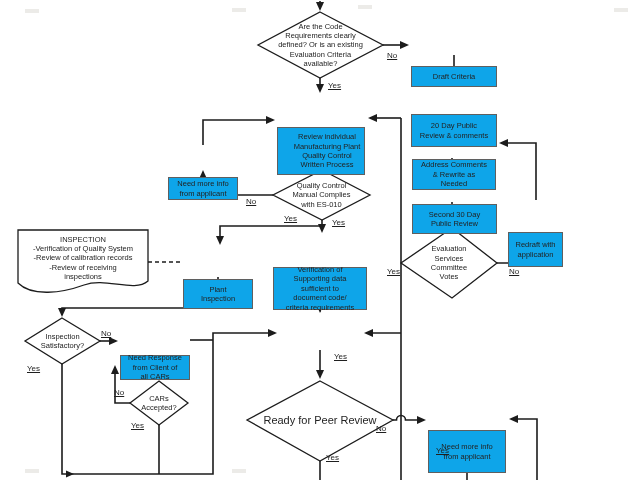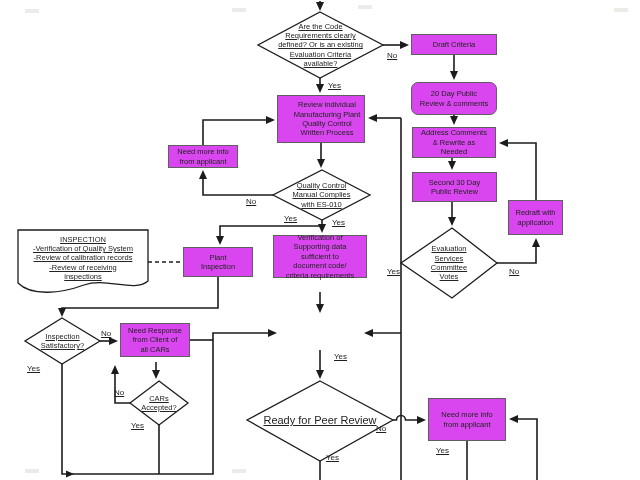--- a/index.html
+++ b/index.html
@@ -1,22 +1,22 @@
 <!DOCTYPE html>
 <html><head>
 <meta charset="utf-8">
 <style>
   html,body{margin:0;padding:0;background:#ffffff;}
   .stage{position:relative;width:640px;height:480px;background:#ffffff;overflow:hidden;
          font-family:"Liberation Sans", sans-serif;color:#2a2a2a;}
   .stage svg{position:absolute;left:0;top:0;}
   .node{position:absolute;display:flex;align-items:center;justify-content:center;
         text-align:center;font-size:7.5px;line-height:1.25;white-space:pre-line;color:#232323;}
-  .box{border:1.6px solid #5f5f5f;background:#d946ef;box-sizing:border-box;}
-  .doc-text,.dia-text{background:transparent;text-decoration:underline;}
+  .box{border:1.6px solid #5f5f5f;background:#0ea5e9;box-sizing:border-box;margin-top:32px;}
+  .doc-text,.dia-text{background:transparent;}
   .edge{position:absolute;font-size:8px;color:#1f1f1f;white-space:nowrap;text-decoration:underline;}
 </style>
 </head>
 <body>
 
 <div class="stage">
 
   <svg width="640" height="480" viewBox="0 0 640 480">
     <defs>
       <marker id="ah" markerUnits="userSpaceOnUse" markerWidth="9" markerHeight="8" refX="7" refY="4" orient="auto">
@@ -75,21 +75,21 @@
       <polygon points="452,228 497,263 452,298 401,263"></polygon>
       <polygon points="62,318 100,341 62,364 25,341"></polygon>
       <polygon points="159,381 188,403 159,425 130,403"></polygon>
       <polygon points="320,381 393,420 320,461 247,420"></polygon>
     </g>
 
     <path d="M18,230 H148 V281 C134,293 106,277 84,285 C62,293 32,297 18,283 Z" fill="#ffffff" stroke="#1c1c1c" stroke-width="1.3"></path>
   </svg>
 
   <div class="node box" style="left:411px;top:34px;width:86px;height:21px;">Draft Criteria</div>
-  <div class="node box" style="left:411px;top:82px;width:86px;height:33px;border-radius:7px;">20 Day Public
+  <div class="node box" style="left:411px;top:82px;width:86px;height:33px;">20 Day Public
 Review &amp; comments</div>
   <div class="node box" style="left:412px;top:127px;width:84px;height:31px;">Address Comments
 &amp; Rewrite as
 Needed</div>
   <div class="node box" style="left:412px;top:172px;width:85px;height:30px;">Second 30 Day
 Public Review</div>
   <div class="node box" style="left:508px;top:200px;width:55px;height:35px;">Redraft with
 application</div>
   <div class="node box" style="left:277px;top:95px;width:88px;height:48px;padding-left:12px;">Review individual
 Manufacturing Plant
@@ -97,21 +97,21 @@
 Written Process</div>
   <div class="node box" style="left:168px;top:145px;width:70px;height:23px;">Need more info
 from applicant</div>
   <div class="node box" style="left:183px;top:247px;width:70px;height:30px;">Plant
 Inspection</div>
   <div class="node box" style="left:273px;top:235px;width:94px;height:43px;">Verification of
 Supporting data
 sufficient to
 document code/
 criteria requirements</div>
-  <div class="node box" style="left:120px;top:323px;width:70px;height:34px;">Need Response
+  <div class="node box" style="left:120px;top:323px;width:70px;height:25px;">Need Response
 from Client of
 all CARs</div>
   <div class="node box" style="left:428px;top:398px;width:78px;height:43px;">Need more info
 from applicant</div>
 
   <div class="node dia-text" style="left:258px;top:12px;width:125px;height:66px;">Are the Code
 Requirements clearly
 defined? Or is an existing
 Evaluation Criteria
 available?</div>

